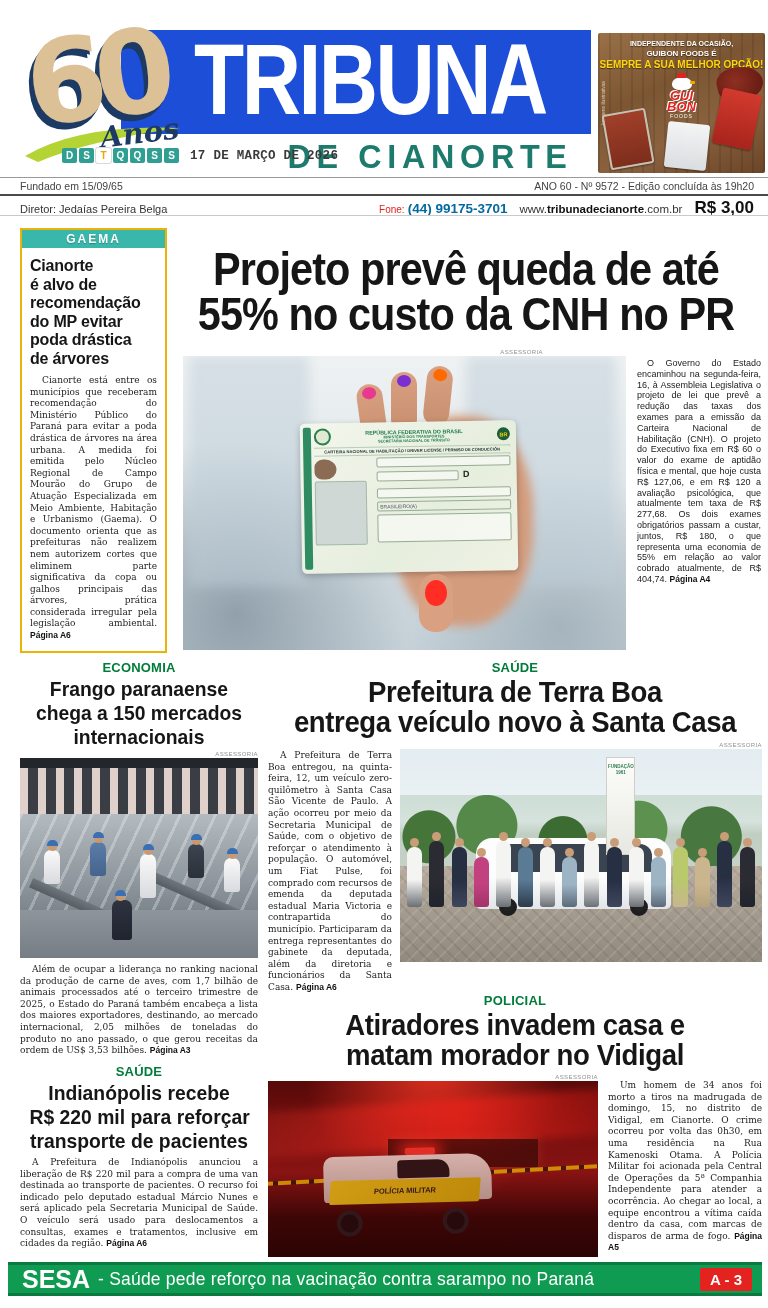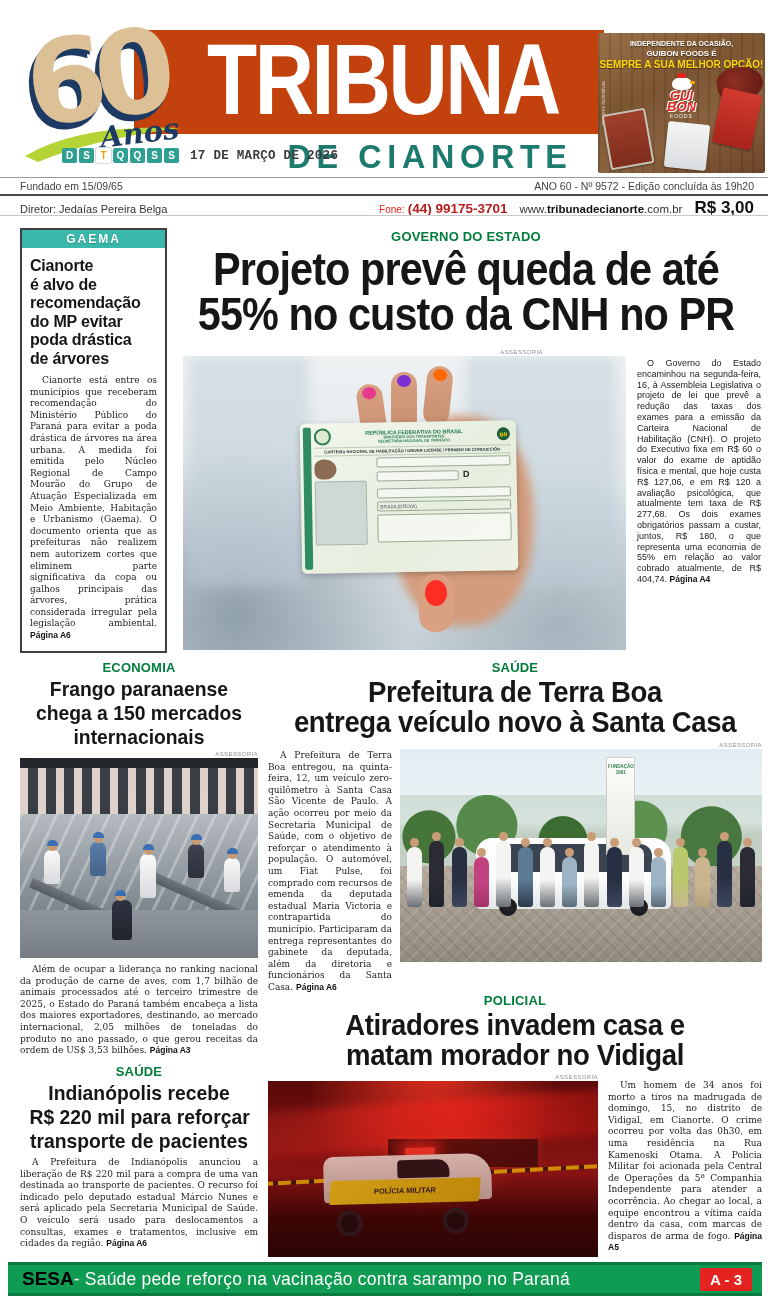--- a/index.html
+++ b/index.html
@@ -1,20 +1,20 @@
 <!DOCTYPE html>
 <html lang="pt-BR"><head>
 <meta charset="utf-8">
 <style>
   html,body{margin:0;padding:0;background:#e9e9e9;}
   .page{position:relative;width:768px;height:1308px;margin:0 auto;background:#fff;overflow:hidden;
         font-family:"Liberation Sans",sans-serif;color:#1d1d1d;}
 
   
-  .banner{position:absolute;left:134px;top:30px;width:470px;height:104px;background:#c2410c;}
+  .banner{position:absolute;left:121px;top:30px;width:470px;height:104px;background:#1d4ed8;}
   .banner-title{position:absolute;left:28px;top:-7px;width:442px;text-align:center;font-weight:bold;color:#fff;
         font-size:100px;line-height:112px;letter-spacing:-3px;transform:scaleX(.82);transform-origin:50% 50%;}
   .subtitle{position:absolute;left:262px;top:137px;width:336px;text-align:center;font-size:34px;font-weight:bold;
         letter-spacing:6px;color:#1d7b6e;transform:scaleX(.95);transform-origin:50% 0;}
   .logo60{position:absolute;left:14px;top:18px;width:185px;height:155px;z-index:3;}
   .logo-num{position:absolute;left:12px;top:2px;font-family:"DejaVu Sans",sans-serif;font-weight:bold;
         font-size:116px;line-height:116px;letter-spacing:-12px;color:#dcc096;transform:rotate(-7deg);
         text-shadow:-5px 6px 0 #1c3a63,-2px 3px 0 #1c3a63;}
   .logo-swoosh{position:absolute;left:6px;top:96px;width:170px;height:50px;}
   .logo-anos{position:absolute;left:86px;top:98px;font-family:"DejaVu Serif",serif;font-style:italic;font-weight:bold;
@@ -54,41 +54,41 @@
 
   
   .rule1{position:absolute;left:0;right:0;top:177px;border-top:1px solid #9a9a9a;}
   .rule2{position:absolute;left:0;right:0;top:194px;border-top:2px solid #4a4a4a;}
   .rule3{position:absolute;left:0;right:0;top:215px;border-top:1px solid #c9c9c9;}
   .info-row1{position:absolute;left:20px;right:14px;top:180px;display:flex;justify-content:space-between;
       font-size:10.5px;color:#444;}
   .info-row2{position:absolute;left:20px;right:14px;top:198px;display:flex;align-items:baseline;font-size:11px;color:#333;}
   .director{margin-right:auto;}
   .phone-label{color:#e42320;font-size:10px;margin-right:3px;}
-  .phone{color:#b91c1c;font-weight:bold;font-size:13.5px;margin-right:12px;}
+  .phone{color:#0369a1;font-weight:bold;font-size:13.5px;margin-right:12px;}
   .website{font-size:11.5px;color:#333;margin-right:12px;}
   .website b{color:#111;}
   .price{font-weight:bold;font-size:17px;color:#111;}
 
   
   .kicker{font-size:13px;font-weight:bold;color:#007d3a;text-align:center;letter-spacing:.2px;}
   .hl{display:block;font-weight:bold;color:#161616;white-space:nowrap;transform-origin:50% 50%;}
   .headline{text-align:center;}
   .hl-main{font-size:46px;line-height:45px;letter-spacing:-1px;transform:scaleX(.9);}
   .hl-sec{font-size:29px;line-height:30px;letter-spacing:-.4px;transform:scaleX(.95);}
   .hl-small{font-size:21px;line-height:24px;transform:scaleX(.92);}
   .bd{font-family:"DejaVu Serif",serif;font-size:9px;line-height:11.6px;text-align:justify;color:#1d1d1d;
       text-indent:12px;hyphens:auto;}
   .bd-sans{font-size:9px;line-height:10.8px;text-align:justify;color:#222;text-indent:10px;hyphens:auto;}
   .page-ref{font-family:"Liberation Sans",sans-serif;font-weight:bold;font-size:8.5px;color:#111;font-style:normal;}
   .credit{font-size:6px;color:#909090;text-align:right;letter-spacing:.4px;margin-bottom:1px;}
   .photo{position:relative;overflow:hidden;}
 
   
-  .gaema-box{position:absolute;left:20px;top:228px;width:147px;background:#fff;border:2px solid #404040;
+  .gaema-box{position:absolute;left:20px;top:228px;width:147px;background:#fff;border:2px solid #eab308;
       padding:0 8px 9px;box-sizing:border-box;}
   .gaema-tab{margin:0 -8px;background:#39b7ab;color:#fff;text-align:center;font-size:12px;font-weight:bold;
       letter-spacing:2px;padding:2px 0;text-shadow:0 1px 1px rgba(0,0,0,.25);}
   .gaema-hl{margin:9px 0 7px;}
   .hl-gaema{font-size:16px;line-height:18.5px;letter-spacing:-.2px;text-align:left;transform:none;}
 
   
   .main-kicker{position:absolute;left:170px;top:229px;width:592px;}
   .main-headline{position:absolute;left:168px;top:247px;width:596px;}
   .main-visual{position:absolute;left:183px;top:349px;width:360px;}
@@ -212,21 +212,21 @@
   .pol-overlay{position:absolute;inset:0;background:linear-gradient(180deg,rgba(190,20,15,.22),rgba(90,5,5,.3));}
   .pol-text{flex:1;}
 
   
   .indianopolis{position:absolute;left:20px;top:1064px;width:238px;}
 
   
   .footer-bar{position:absolute;left:8px;right:6px;top:1262px;height:34px;background:#0f9b52;
       border-top:3px solid #0a7a41;border-bottom:3px solid #0a7a41;box-sizing:border-box;
       display:flex;align-items:center;padding:0 10px 0 14px;}
-  .footer-label{font-weight:bold;font-size:19px;color:#000000;}
+  .footer-label{font-weight:bold;font-size:25px;color:#ffffff;margin-right:8px;}
   .footer-text{font-size:17.5px;color:#fff;letter-spacing:.2px;}
   .footer-ref{margin-left:auto;background:#e42320;color:#fff;font-weight:bold;font-size:15px;
       padding:3px 10px;border-radius:2px;} .mt6{margin-top:6px;}
 </style>
 </head>
 <body>
 
 <div class="page">
 
   <div class="banner">
@@ -296,21 +296,20 @@
       <span class="hl hl-gaema">Cianorte</span>
       <span class="hl hl-gaema">é alvo de</span>
       <span class="hl hl-gaema">recomendação</span>
       <span class="hl hl-gaema">do MP evitar</span>
       <span class="hl hl-gaema">poda drástica</span>
       <span class="hl hl-gaema">de árvores</span>
     </h3>
     <p class="bd" style="margin:0;"><span>Cianorte está entre os municípios que receberam recomendação do Ministério Público do Paraná para evitar a poda drástica de árvores na área urbana. A medida foi emitida pelo Núcleo Regional de Campo Mourão do Grupo de Atuação Especializada em Meio Ambiente, Habitação e Urbanismo (Gaema). O documento orienta que as prefeituras não realizem nem autorizem cortes que eliminem parte significativa da copa ou galhos principais das árvores, prática considerada irregular pela legislação ambiental.</span> <b class="page-ref">Página A6</b></p>
   </aside>
 
-  <div class="kicker main-kicker">GOVERNO DO ESTADO</div>
   <h1 class="headline main-headline" style="margin:0;">
     <span class="hl hl-main">Projeto prevê queda de até</span>
     <span class="hl hl-main">55% no custo da CNH no PR</span>
   </h1>
 
   <div class="main-visual">
     <div class="credit">ASSESSORIA</div>
     <div class="photo photo-cnh">
       <div class="win w1"></div>
       <div class="win w2"></div>

